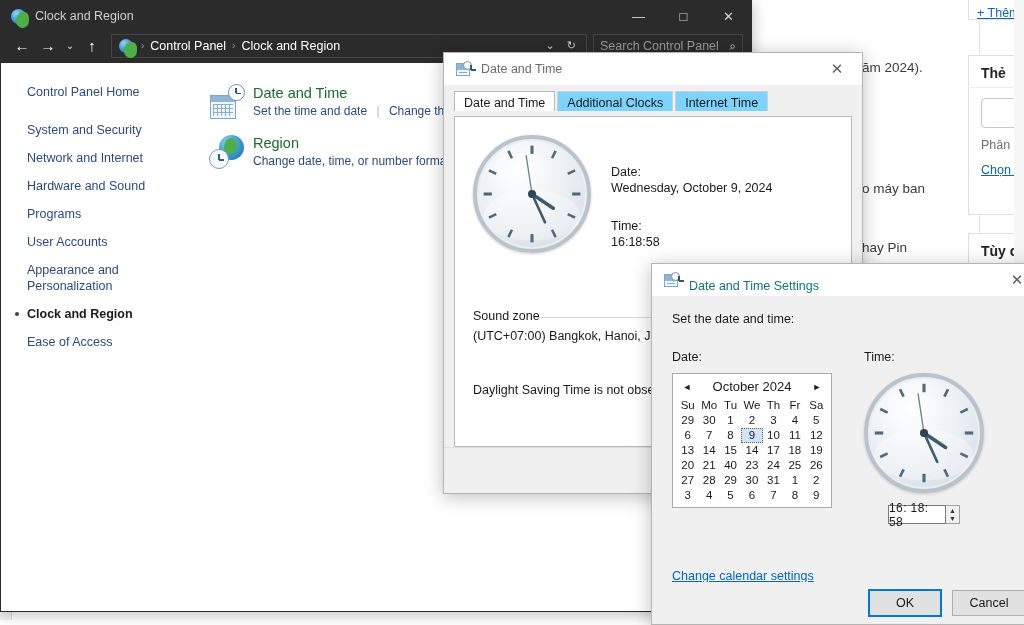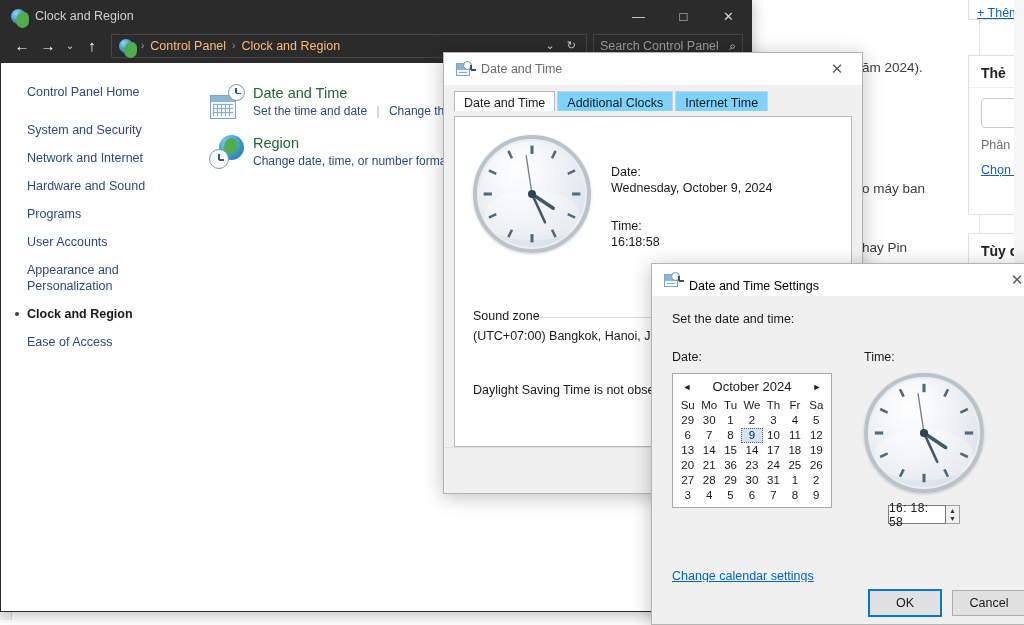--- a/index.html
+++ b/index.html
@@ -102,21 +102,21 @@
   .nav-btn {
     width:26px; height:26px; display:flex; align-items:center; justify-content:center;
     color:#ffffff; font-size:15px; flex:none;
   }
   .nav-btn.small { width:18px; font-size:10px; color:#d7d7d7;}
   .addr-field {
     flex:1; height:24px; margin-left:6px; background:#2b2b2b; border:1px solid #454545;
     display:flex; align-items:center; padding:0 4px; color:#efefef; font-size:12.5px;
   }
   .addr-ico { width:16px;height:16px; margin:0 4px 0 2px; position:relative; flex:none;}
-  .crumb { color:#fdba74; padding:0 3px; }
+  .crumb { color:#ffffff; padding:0 3px; }
   .crumb-sep { color:#9a9a9a; font-size:10px; padding:0 3px; }
   .addr-tail { margin-left:auto; display:flex; align-items:center; color:#cfcfcf; }
   .addr-tail span { padding:0 6px; font-size:11px; }
   .search-field {
     width:150px; height:24px; margin-left:6px; background:#2b2b2b; border:1px solid #454545;
     display:flex; align-items:center; padding:0 6px; color:#9b9b9b; font-size:12.5px;
   }
   .search-field .sp { margin-left:auto; color:#cfcfcf; font-size:12px;}
 
   .cp-body { position:absolute; left:0; top:63px; right:0; bottom:0; background:#fff; display:flex; }
@@ -506,21 +506,21 @@
       <span class="btn" style="width:68px;"></span>
     </div>
   </div>
 
   <div class="dlg" id="dlgSettings">
     <div class="dlg-title">
       <span class="di">
         <span class="ico-cal" style="width:14px;height:13px;left:0;bottom:1px;"></span>
         <span class="ico-clockbadge" style="width:9px;height:9px;right:0;top:0;"></span>
       </span>
-      <span class="dt" style="color:#000000;margin-top:13px;">Date and Time Settings</span>
+      <span class="dt" style="color:#0f766e;margin-top:13px;">Date and Time Settings</span>
       <span class="dx">✕</span>
     </div>
 
     <div class="st-body">
       <div class="st-head">Set the date and time:</div>
 
       <div class="st-cols">
         <div class="st-col-date">
           <div class="st-lbl">Date:</div>
           <div class="cal">
@@ -555,21 +555,21 @@
                 <div>12</div>
                 <div>13</div>
                 <div>14</div>
                 <div>15</div>
                 <div>14</div>
                 <div>17</div>
                 <div>18</div>
                 <div>19</div>
                 <div>20</div>
                 <div>21</div>
-                <div>36</div>
+                <div>40</div>
                 <div>23</div>
                 <div>24</div>
                 <div>25</div>
                 <div>26</div>
                 <div>27</div>
                 <div>28</div>
                 <div>29</div>
                 <div>30</div>
                 <div>31</div>
                 <div class="cal-out">1</div>

